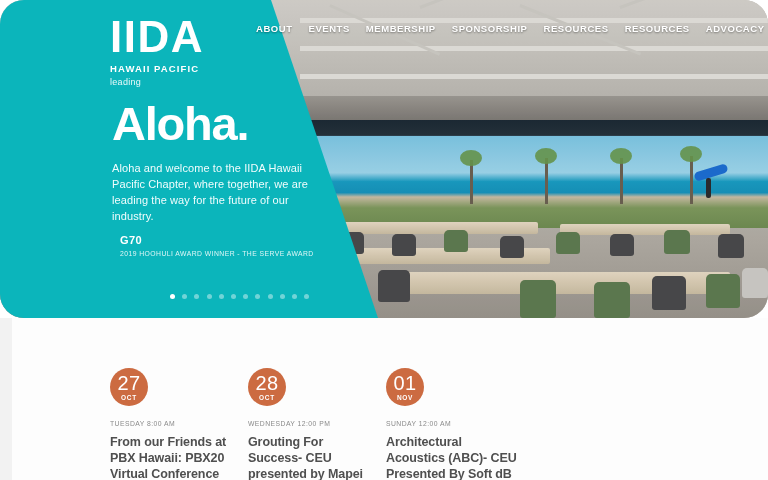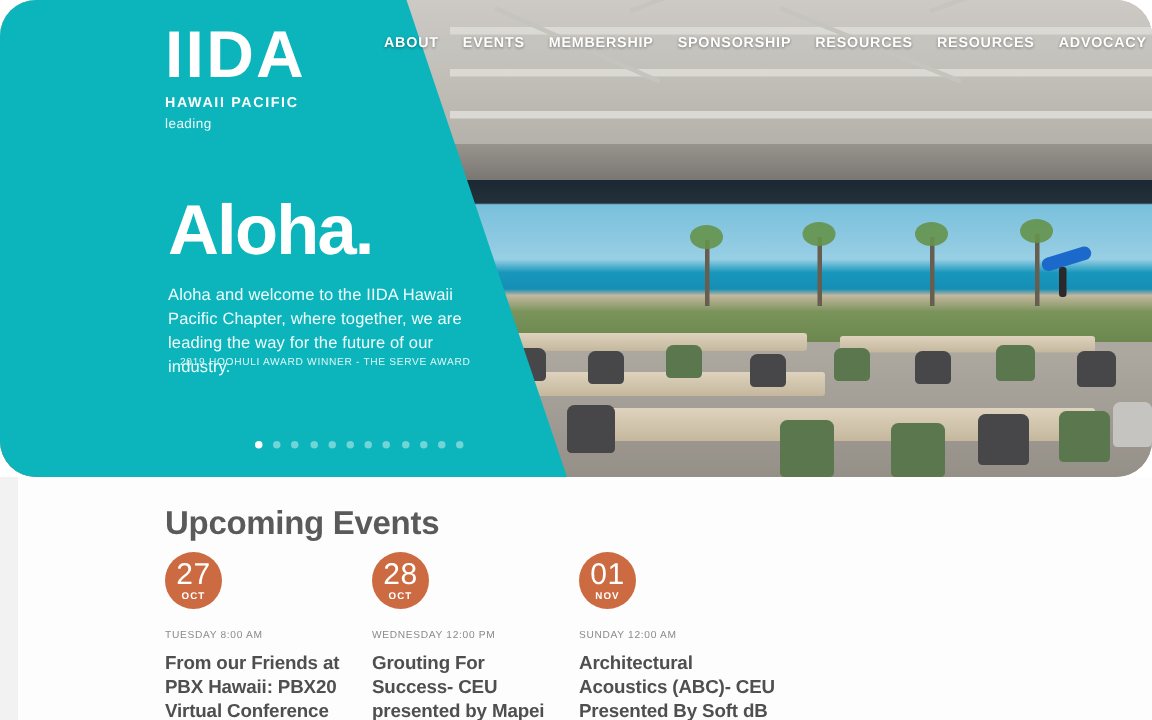--- a/index.html
+++ b/index.html
@@ -86,21 +86,21 @@
     color:#ffffff; font-size:44px; font-weight:bold; letter-spacing:1.5px; line-height:.96;
   }
   .logo-sub {
     color:#ffffff; font-size:9.5px; font-weight:bold; letter-spacing:1.1px; margin-top:5px;
   }
   .logo-sub2 { color:#eafafa; font-size:9px; letter-spacing:.3px; margin-top:3px; }
 
   
   .hero-copy { position:absolute; left:112px; top:100px; z-index:30; width:225px; }
   .hero-title {
-    color:#ffffff; font-size:47px; font-weight:bold; letter-spacing:-1.2px; line-height:1;margin-top:29px;
+    color:#ffffff; font-size:47px; font-weight:bold; letter-spacing:-1.2px; line-height:1;
   }
   .hero-para {
     margin-top:14px; color:#f0fdfd; font-size:11px; line-height:1.45; letter-spacing:.1px;
     width:205px;
   }
   .hero-caption { position:absolute; left:120px; top:234px; z-index:30; }
   .cap-code { color:#ffffff; font-size:11px; font-weight:bold; letter-spacing:.4px; }
   .cap-name { color:#ffffff; font-size:8.5px; font-weight:bold; letter-spacing:.75px; margin-top:12px; }
   .cap-award { color:#dff7f7; font-size:6.8px; letter-spacing:.45px; margin-top:4px; }
 
@@ -206,20 +206,21 @@
       <span class="nav-item">RESOURCES</span>
       <span class="nav-item">ADVOCACY</span>
     </nav>
 
     <div class="hero-copy">
       <div class="hero-title">Aloha.</div>
       <div class="hero-para">Aloha and welcome to the IIDA Hawaii Pacific Chapter, where together, we are leading the way for the future of our industry.</div>
     </div>
 
     <div class="hero-caption">
+      <div class="cap-code">G70</div>
       <div class="cap-award">2019 HOOHULI AWARD WINNER - THE SERVE AWARD</div>
     </div>
 
     <div class="dots">
       <span class="dot active"></span>
       <span class="dot"></span>
       <span class="dot"></span>
       <span class="dot"></span>
       <span class="dot"></span>
       <span class="dot"></span>
@@ -227,21 +228,20 @@
       <span class="dot"></span>
       <span class="dot"></span>
       <span class="dot"></span>
       <span class="dot"></span>
       <span class="dot"></span>
     </div>
   </div>
 
   <section class="events">
     <div class="left-rail"></div>
-    <h2 class="events-title">Upcoming Events</h2>
 
     <div class="cards">
 
       <div class="card">
         <div class="date-circle">
           <span class="date-day">27</span>
           <span class="date-mon">OCT</span>
         </div>
         <div class="card-when">TUESDAY 8:00 AM</div>
         <div class="card-title">From our Friends at PBX Hawaii: PBX20 Virtual Conference</div>

